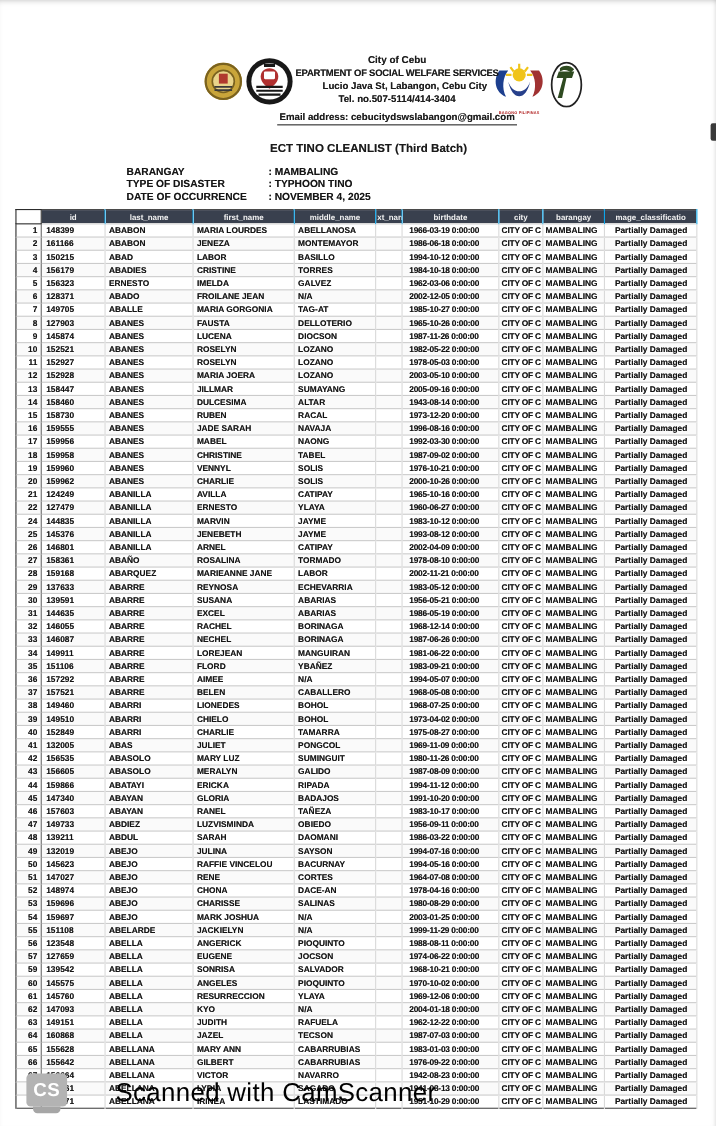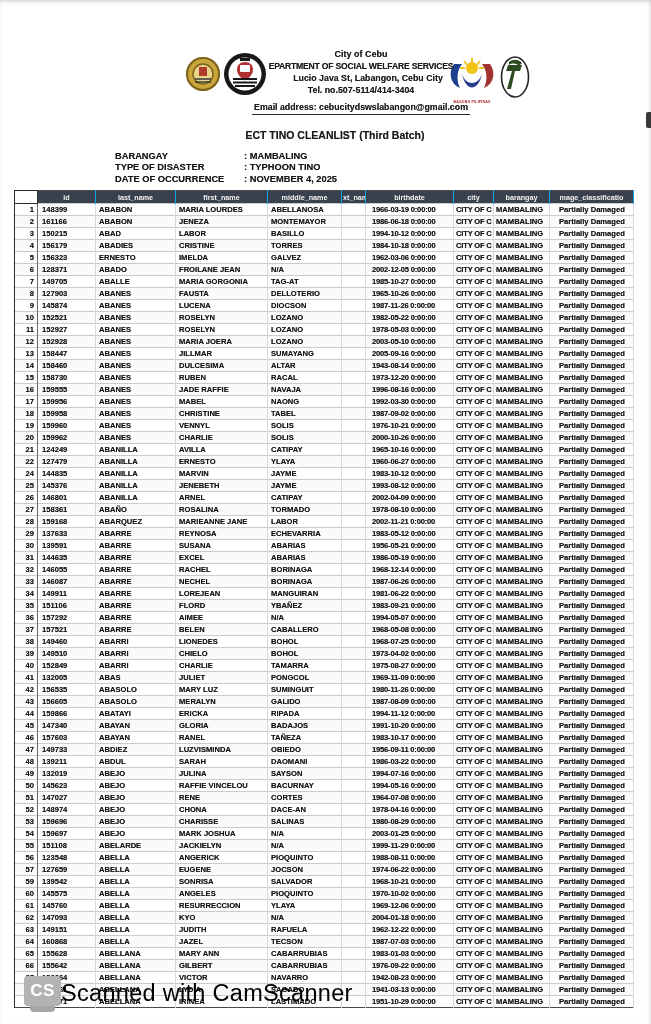--- a/index.html
+++ b/index.html
@@ -60,21 +60,21 @@
   tbody tr:nth-child(even) td { background:rgba(0,0,0,0.018); }
   td.c0 { text-align:right; padding-right:3px; border-right:1.2px solid #6a6a6a; border-left:1.2px solid #2c2c2c; }
   td.c1 { padding-left:4px; }
   td.c2, td.c3, td.c4 { padding-left:3px; }
   td.c5 { padding-left:2px; }
   td.c6 { padding-left:6px; letter-spacing:-0.2px; }
   td.c7 { padding-left:2px; letter-spacing:-0.2px; }
   td.c8 { padding-left:2px; }
   td.c9 { padding-left:9px; }
   
-  .cs-footer { position:absolute; left:24px; top:976px; display:flex; align-items:flex-start; }
+  .cs-footer { position:absolute; left:24px; top:976px; display:flex; align-items:flex-start;gap:44px; }
   .cs-logo {
     width:37px; height:30px; background:#b3b3b3; border-radius:4px;
     color:#ffffff; font-size:17px; font-weight:bold; text-align:center; line-height:30px;
     letter-spacing:.5px; position:relative;
   }
   .cs-logo:after {
     content:""; position:absolute; left:6px; bottom:-6px; width:25px; height:6px;
     background:#a6a6a6; border-radius:0 0 4px 4px;
   }
   .cs-text { font-size:23.5px; color:#000000; letter-spacing:.3px; line-height:34px; font-weight:400; }
@@ -348,21 +348,21 @@
             <td class="c5"></td>
             <td class="c6">1973-12-20 0:00:00</td>
             <td class="c7">CITY OF C</td>
             <td class="c8">MAMBALING</td>
             <td class="c9">Partially Damaged</td>
           </tr>
           <tr>
             <td class="c0">16</td>
             <td class="c1">159555</td>
             <td class="c2">ABANES</td>
-            <td class="c3">JADE RAFFIE</td>
+            <td class="c3">JADE SARAH</td>
             <td class="c4">NAVAJA</td>
             <td class="c5"></td>
             <td class="c6">1996-08-16 0:00:00</td>
             <td class="c7">CITY OF C</td>
             <td class="c8">MAMBALING</td>
             <td class="c9">Partially Damaged</td>
           </tr>
           <tr>
             <td class="c0">17</td>
             <td class="c1">159956</td>

